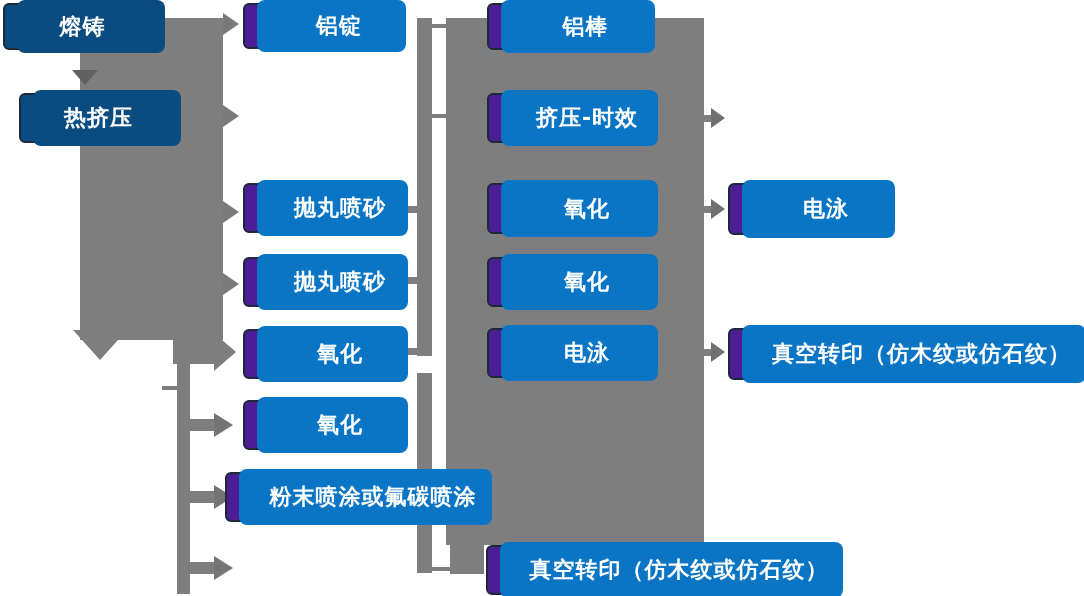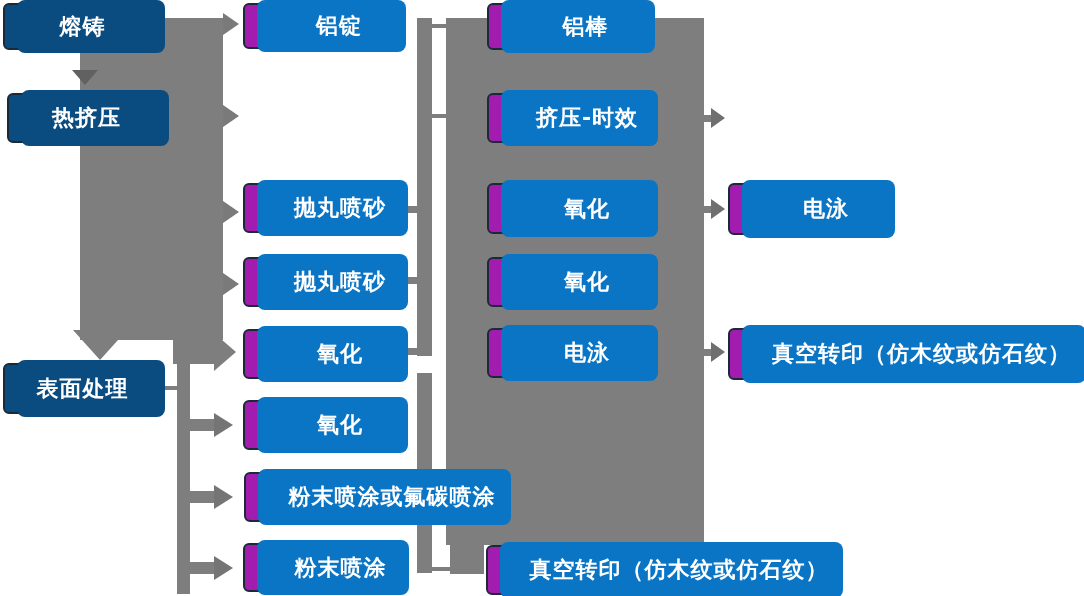--- a/index.html
+++ b/index.html
@@ -25,21 +25,21 @@
     z-index:2;
     white-space:nowrap;
   }
   .node::before{ 
     content:"";
     position:absolute;
     top:-5px;bottom:-5px;left:12px;right:-5px;
     border-radius:8px;
     z-index:-1;
   }
-  .node.light{background:#a21caf;padding-left:32px;}
+  .node.light{background:#4c1d95;padding-left:32px;}
   .node.light::before{background:#0a75c5;}
   .node.dark{background:#0a4c80;text-align:right;}
   .node.dark::before{background:#0a4c80;}
   
   .shape{position:absolute;background:#7e7e7e;z-index:1;}
   .thin{position:absolute;background:#7e7e7e;z-index:1;}
   .tri{position:absolute;width:0;height:0;background:none;z-index:1;}
   
   .tri.r-band{border-top:11px solid transparent;border-bottom:11px solid transparent;border-left:16px solid #7a7a7a;}
   
@@ -96,47 +96,41 @@
   <div class="shape" style="left:702px;top:115px;width:9px;height:7px"></div>
   <div class="tri r-small" style="left:711px;top:108px"></div>
   <div class="shape" style="left:702px;top:206px;width:9px;height:7px"></div>
   <div class="tri r-small" style="left:711px;top:199px"></div>
   <div class="shape" style="left:702px;top:349px;width:9px;height:7px"></div>
   <div class="tri r-small" style="left:711px;top:342px"></div>
 
   <div class="node dark" style="left:3px;top:3px;width:159px;height:47px">
     <span>熔铸</span>
   </div>
-  <div class="node dark" style="left:7px;top:93px;width:159px;height:50px">
+  <div class="node dark" style="left:19px;top:93px;width:159px;height:50px">
     <span>热挤压</span>
-  </div>
-  <div class="node dark" style="left:3px;top:363px;width:159px;height:51px">
-    <span>表面处理</span>
   </div>
 
   <div class="node light" style="left:243px;top:3px;width:160px;height:46px">
     <span>铝锭</span>
   </div>
   <div class="node light" style="left:243px;top:183px;width:162px;height:50px">
     <span>抛丸喷砂</span>
   </div>
   <div class="node light" style="left:243px;top:257px;width:162px;height:50px">
     <span>抛丸喷砂</span>
   </div>
   <div class="node light" style="left:243px;top:329px;width:162px;height:50px">
     <span>氧化</span>
   </div>
   <div class="node light" style="left:243px;top:400px;width:162px;height:50px">
     <span>氧化</span>
   </div>
-  <div class="node light" style="left:244px;top:472px;width:264px;height:50px">
+  <div class="node light" style="left:225px;top:472px;width:264px;height:50px">
     <span>粉末喷涂或氟碳喷涂</span>
-  </div>
-  <div class="node light" style="left:243px;top:543px;width:163px;height:49px">
-    <span>粉末喷涂</span>
   </div>
 
   <div class="node light" style="left:487px;top:93px;width:168px;height:50px">
     <span>挤压-时效</span>
   </div>
   <div class="node light" style="left:487px;top:3px;width:165px;height:47px">
     <span>铝棒</span>
   </div>
   <div class="node light" style="left:487px;top:183px;width:168px;height:51px">
     <span>氧化</span>

